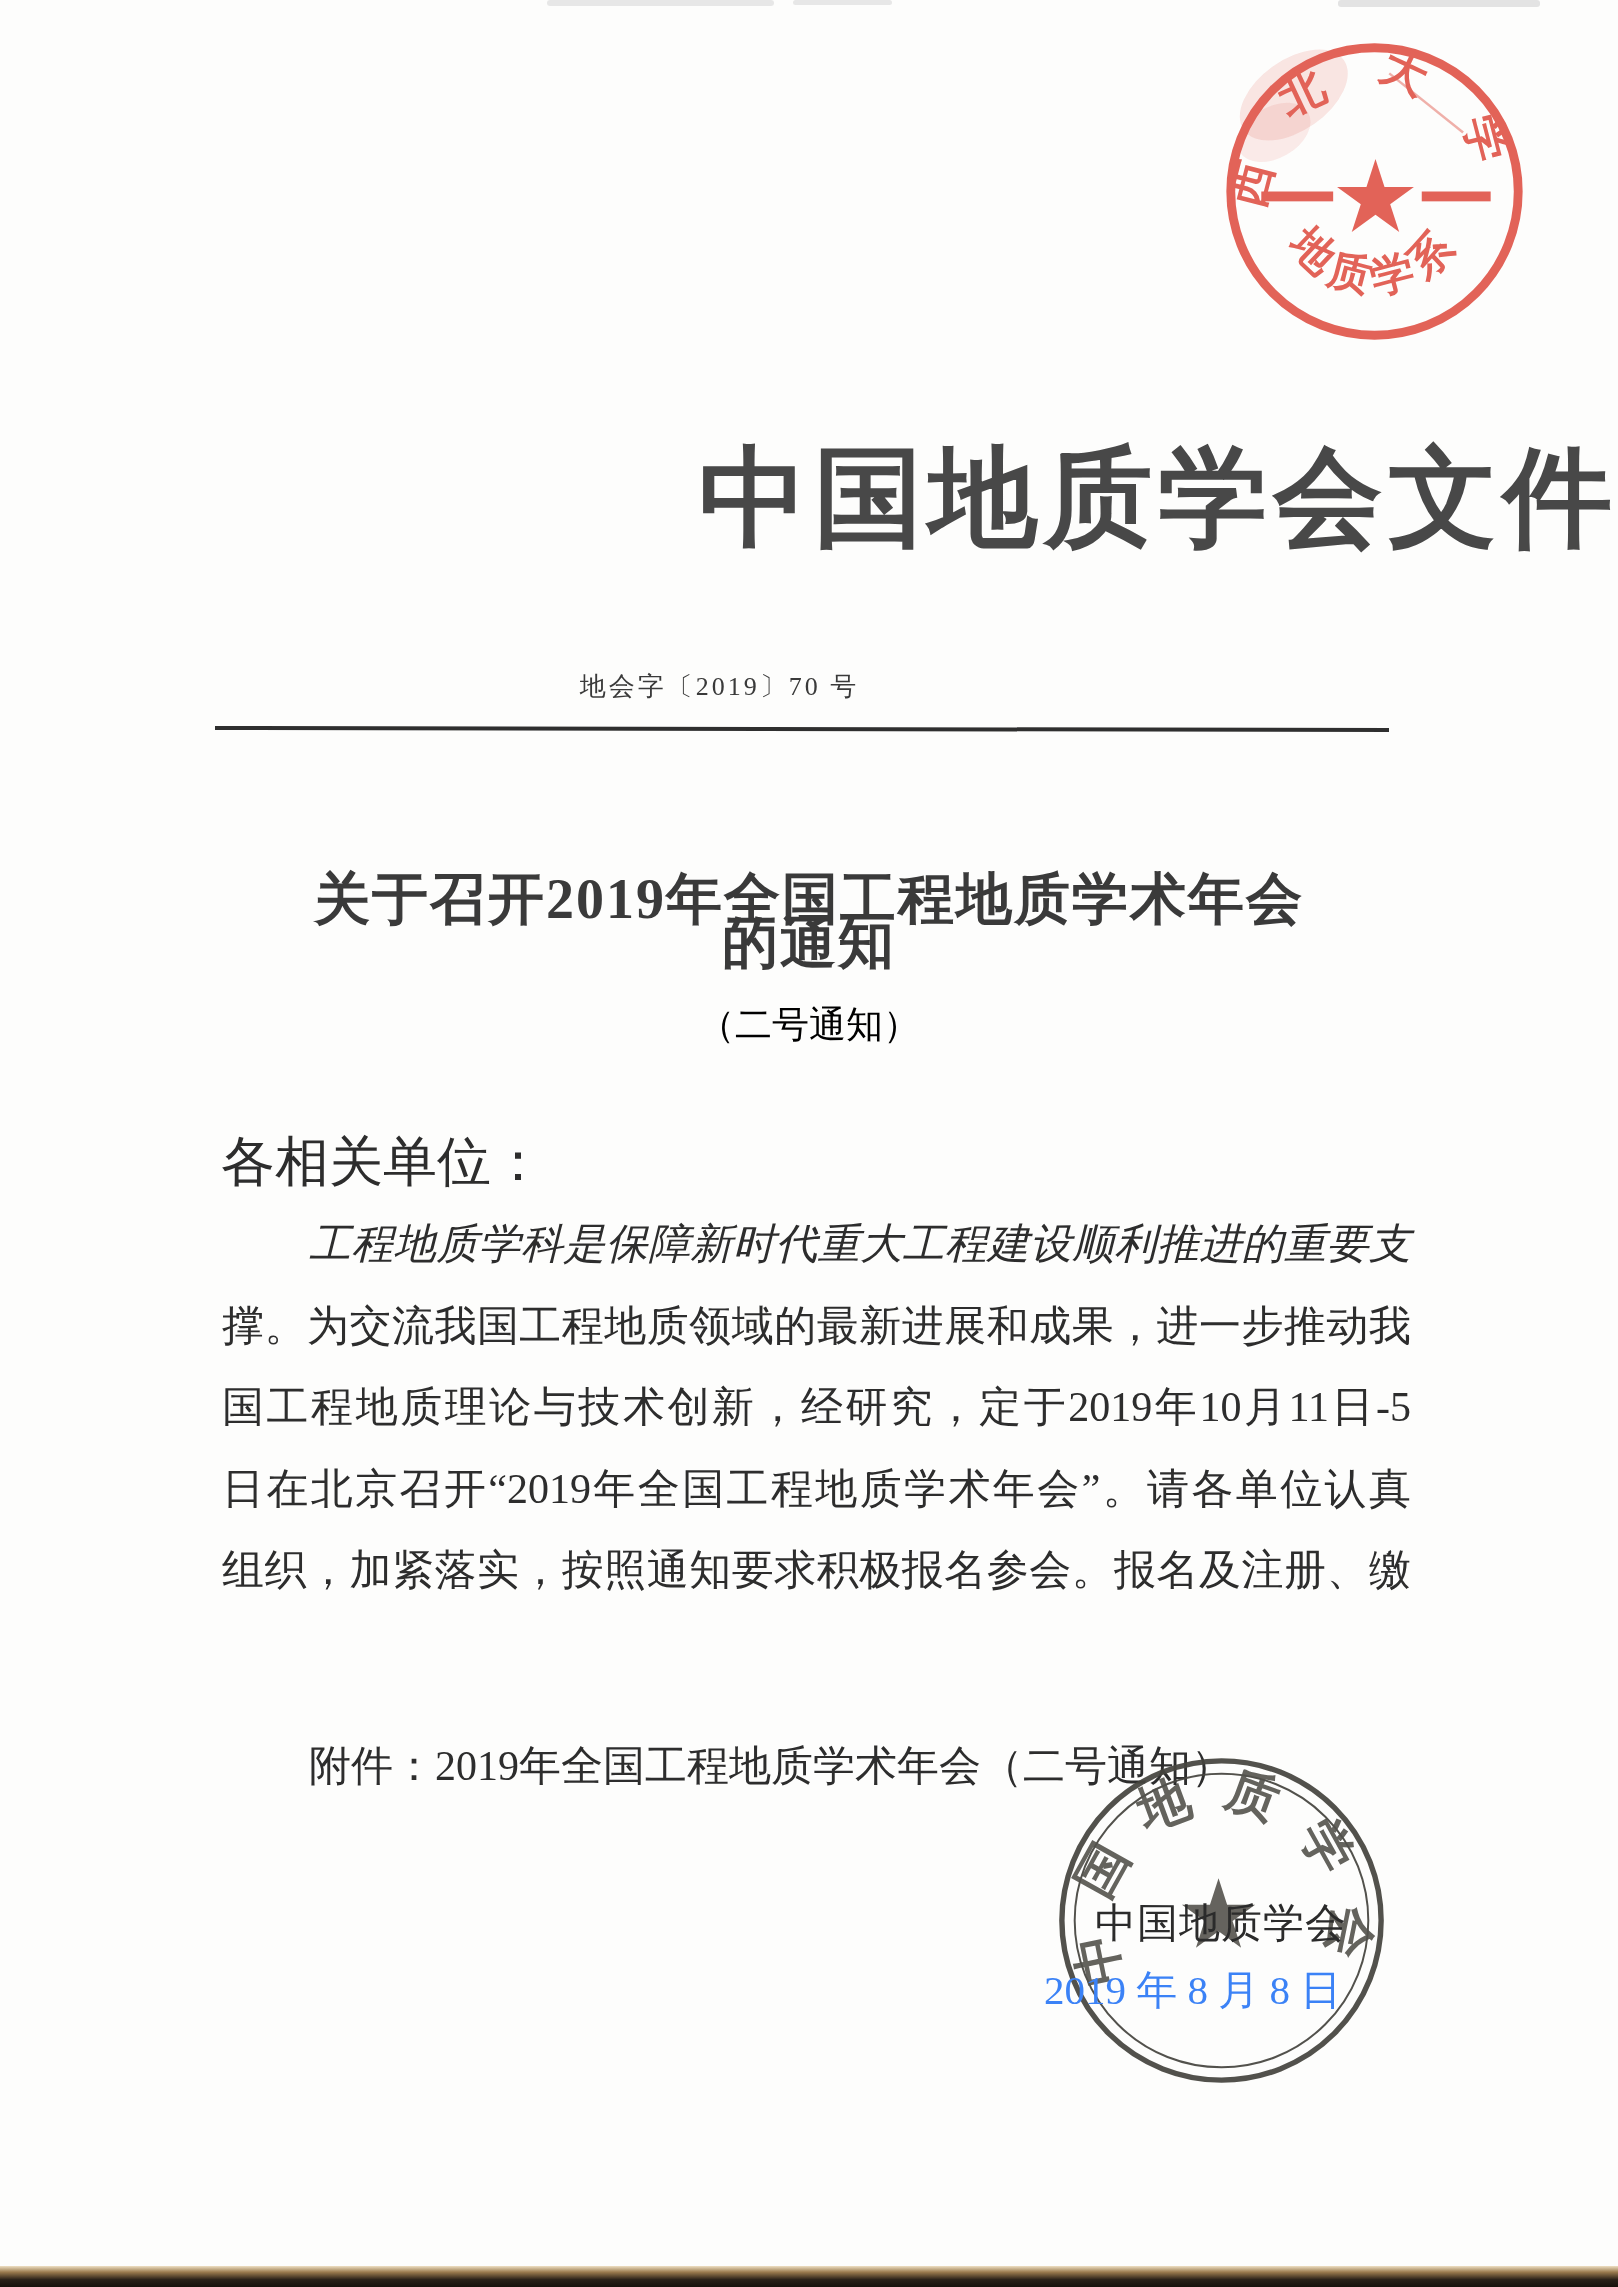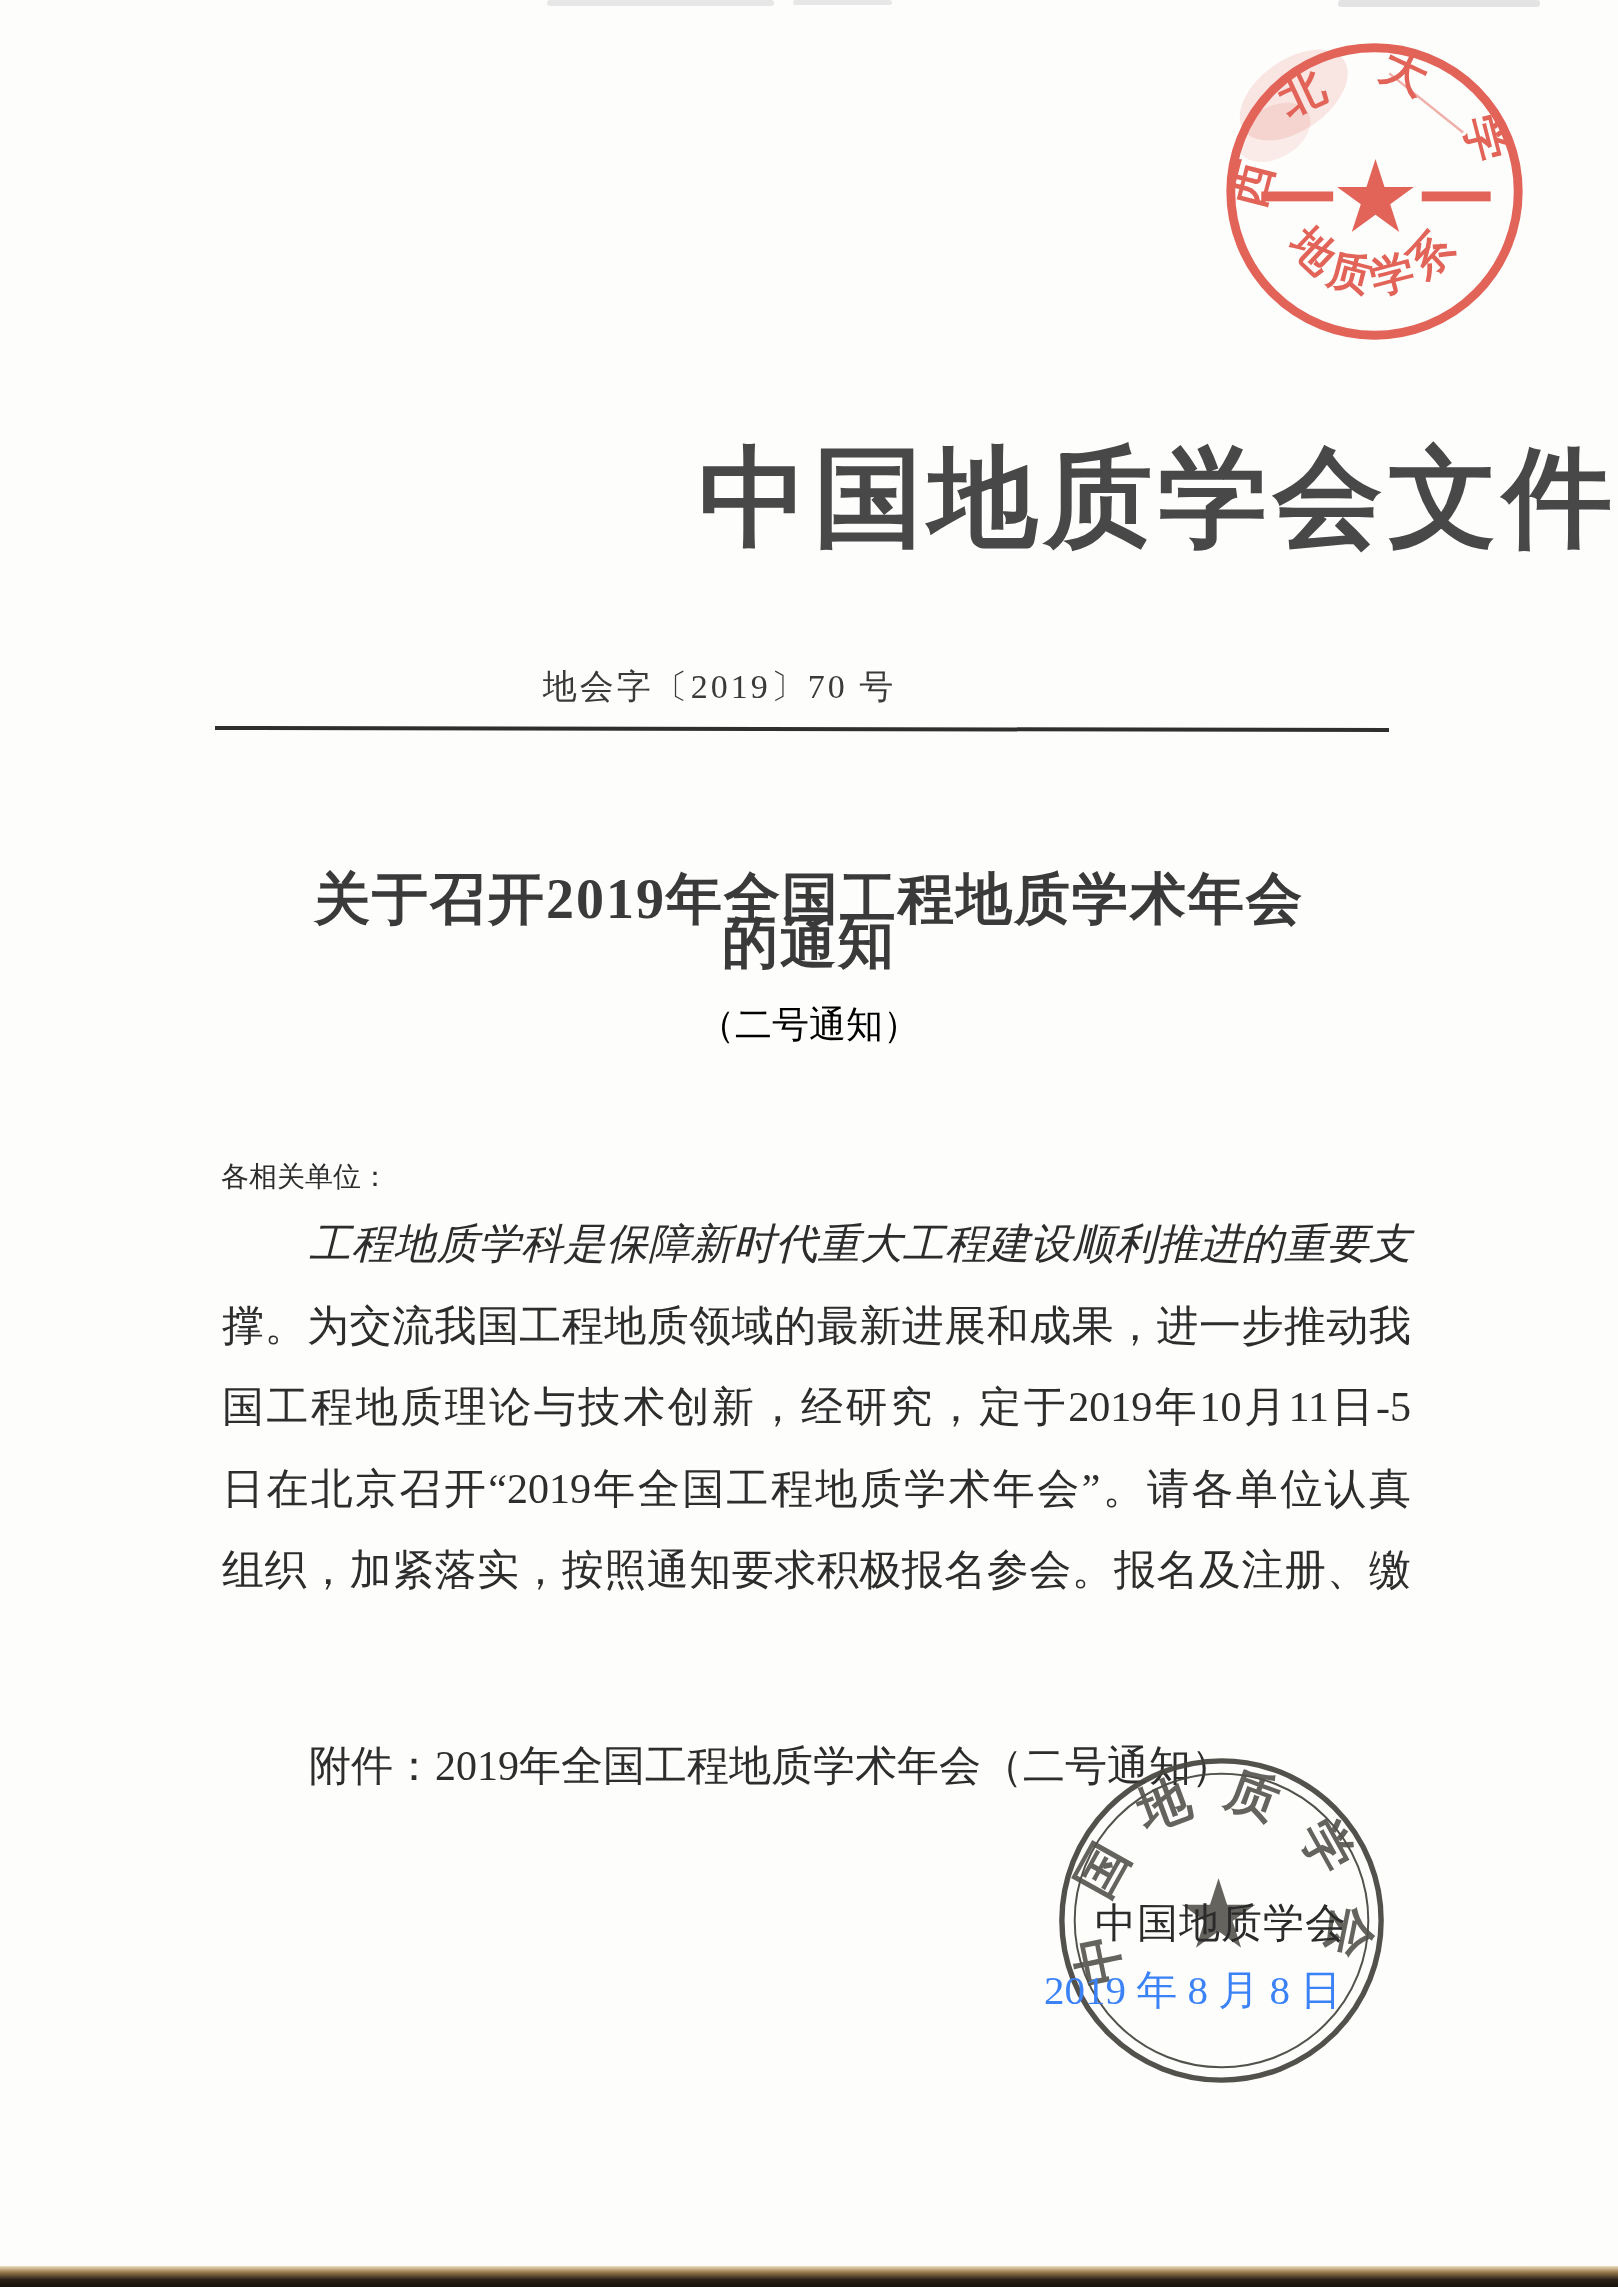--- a/index.html
+++ b/index.html
@@ -20,21 +20,21 @@
   }
 
   
   .org-title {
     position: absolute; left: 0; top: 424px; width: 1618px;
     text-align: right; font-size: 109px; line-height: 150px;
     font-weight: bold; color: #484848; letter-spacing: 5.9px;
   }
   .doc-number {
     position: absolute; left: 0; top: 656px; width: 1439px;
-    text-align: center; font-size: 34px; line-height: 61px;
+    text-align: center; font-size: 26px; line-height: 61px;
     color: #3a3a3a; letter-spacing: 3px;
   }
   .header-rule {
     position: absolute; left: 215px; top: 727px; width: 1174px; height: 3.9px;
     background: #2f2f2f; transform: rotate(0.1deg);
   }
 
   
   .notice-title {
     position: absolute; left: 0; width: 1618px; text-align: center;
@@ -44,21 +44,21 @@
   .notice-title.line1 { top: 864px; }
   .notice-title.line2 { top: 908px; }
   .notice-subtitle {
     position: absolute; left: 0; top: 997px; width: 1618px; text-align: center;
     font-size: 37px; line-height: 55px; color: #000000;
   }
 
   
   .salutation {
     position: absolute; left: 221px; top: 1138px;
-    font-size: 28px; line-height: 49px; color: #2d2d2d; margin-top: 14px;
+    font-size: 54px; line-height: 49px; color: #2d2d2d;
   }
   .paragraph { position: absolute; left: 222px; top: 1220px; width: 1189px; }
   .para-line {
     font-size: 42px; line-height: 49px; height: 49px; margin-bottom: 32.5px;
     color: #2d2d2d; white-space: nowrap;
   }
   .para-line.jst { white-space: normal; text-align: justify; text-align-last: justify; }
   .para-line.indent { text-indent: 87px; font-style: italic; }
   .attachment-line {
     position: absolute; left: 222px; top: 1742px; width: 1281px;

